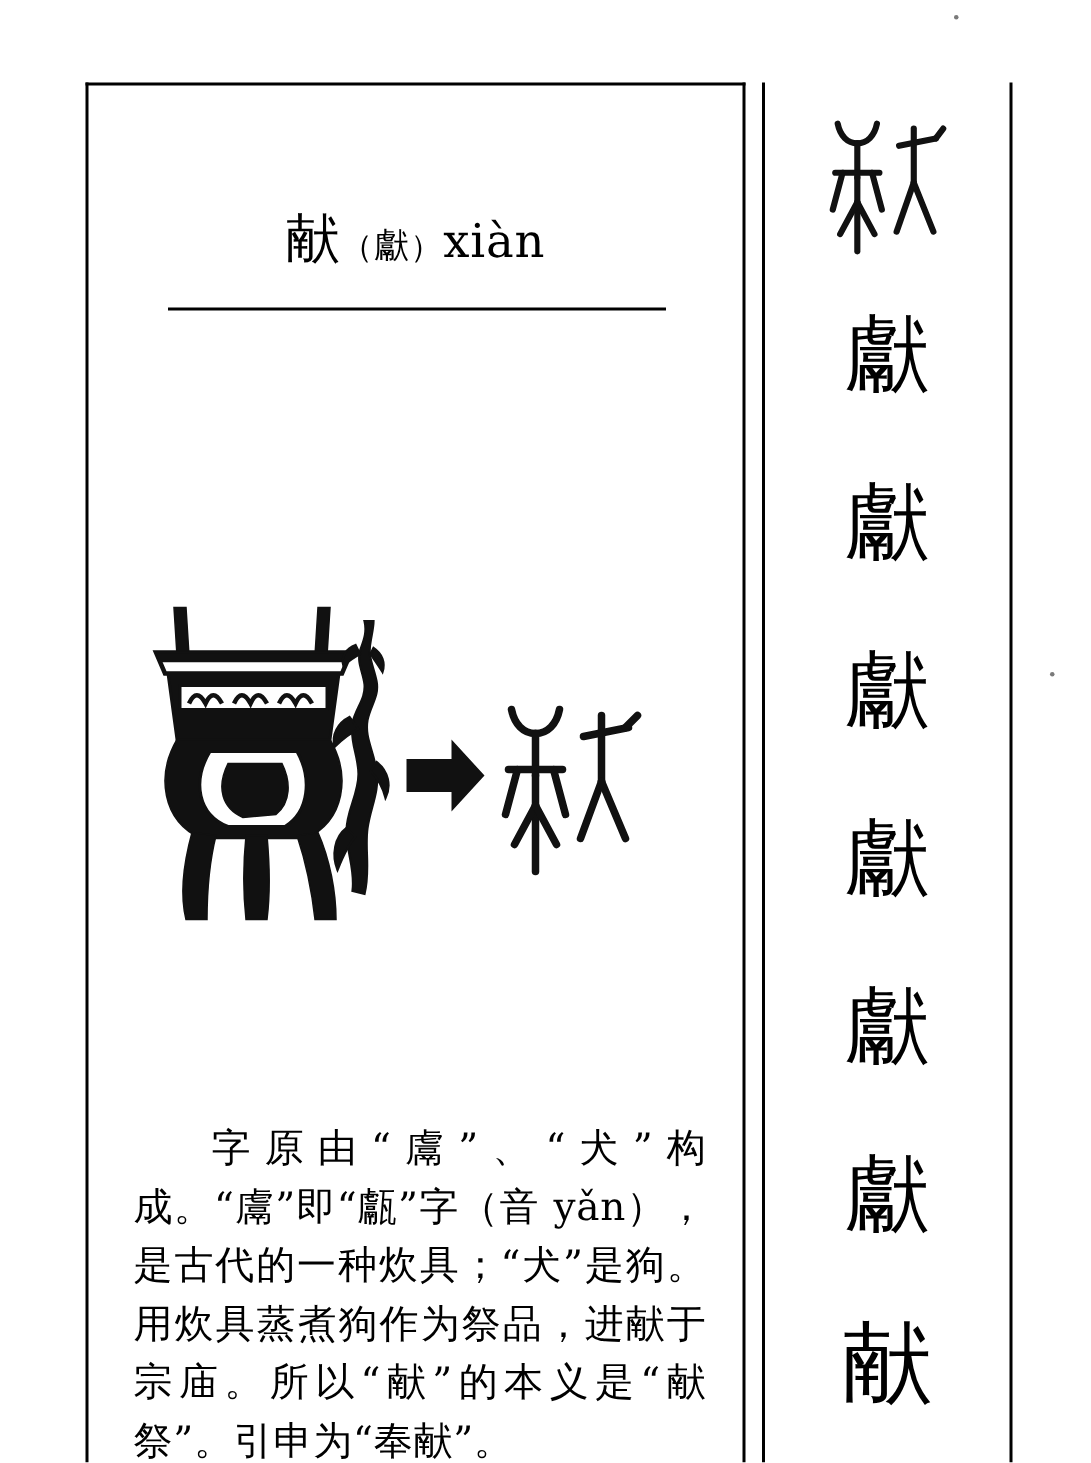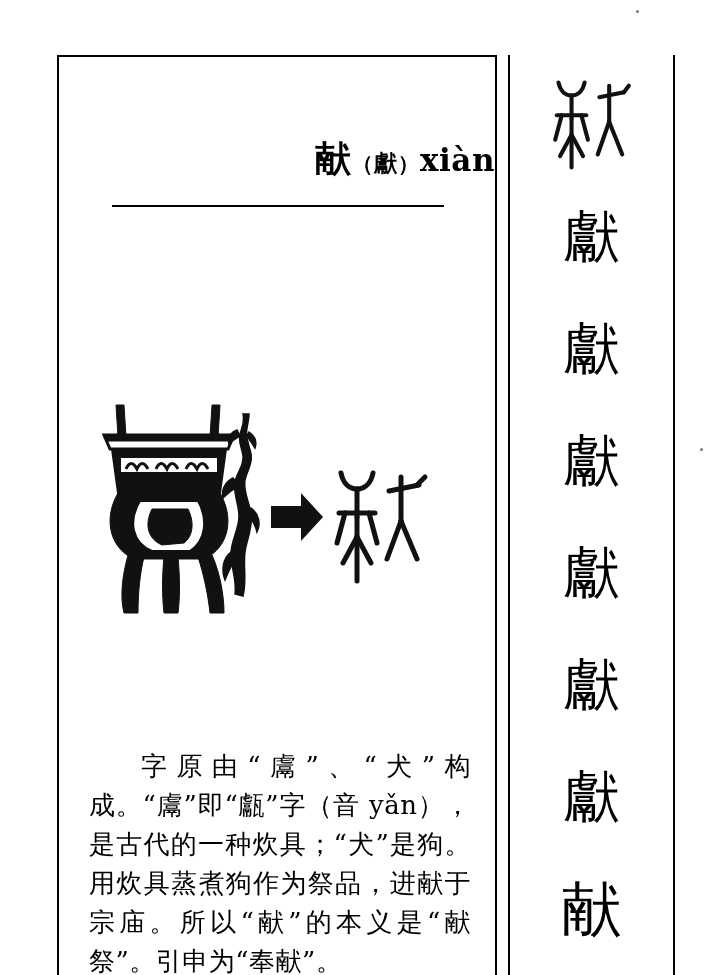--- a/index.html
+++ b/index.html
@@ -34,25 +34,24 @@
     border-bottom: none;
     box-sizing: border-box;
     background: #fff;
   }
 
   .headword {
     position: absolute;
     left: 0;
     top: 78px;
     width: 100%;
-    text-align: right;
+    text-align: center;
     font-size: 35px;
     letter-spacing: 1px;
     white-space: nowrap;
-    font-weight: bold;
   }
   .headword .hz {
     font-family: "DejaVu Serif", serif;
     font-size: 36px;
   }
   .headword .paren {
     font-size: 21px;
     font-family: "DejaVu Serif", serif;
   }
   .headword .variant {

